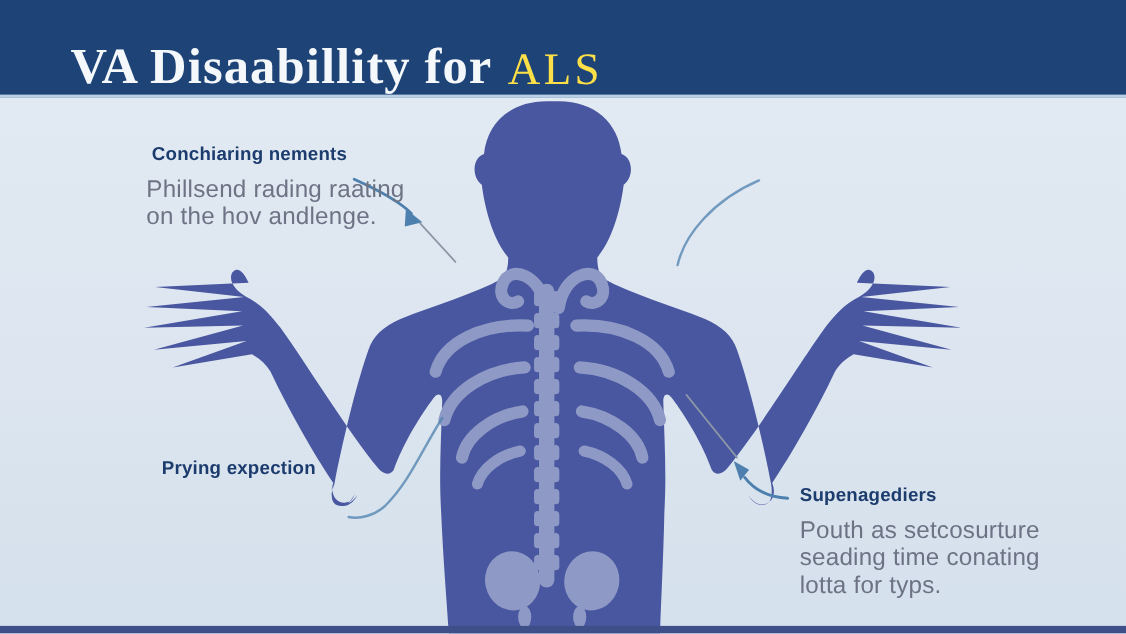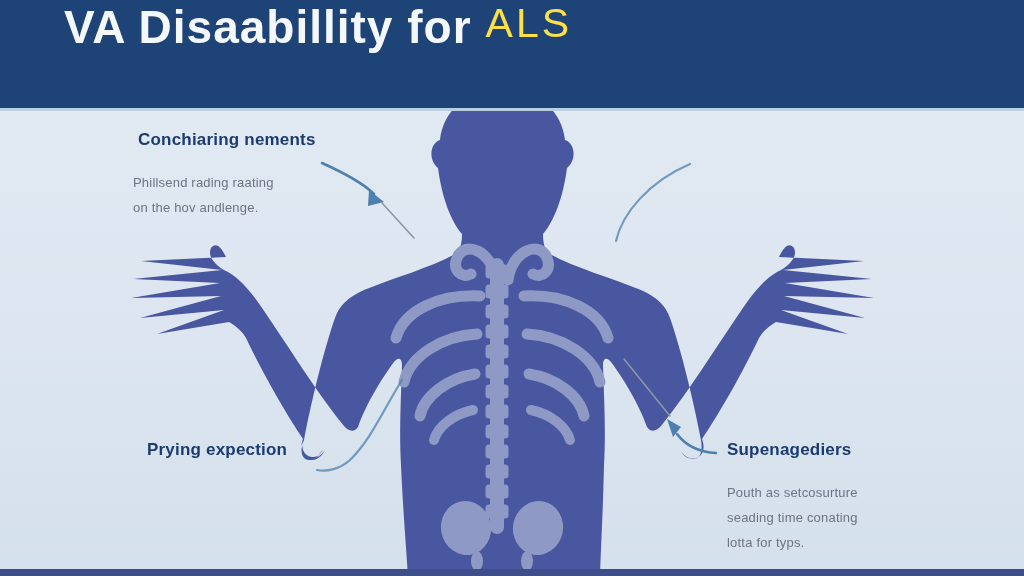--- a/index.html
+++ b/index.html
@@ -2,46 +2,46 @@
 <html style="--header_bg: #1e4377; --header_title: #f5f8fb; --header_underline: #b9cfe3; --background: #dde6f0; --body_fill: #4956a0; --skeleton_fill: #8e9ac5; --heading_text: #1c3c6e; --body_text: #6d7384; --arrow_blue: #4d80ae; --connector_gray: #8b96a6; --footer_strip: #3e4e88;"><head>
 <meta charset="utf-8">
 <style>
   html,body { margin:0; padding:0; }
   .stage {
     position:relative; width:1024px; height:576px; overflow:hidden;
     font-family:"Liberation Sans", sans-serif;
     background:linear-gradient(180deg, #e3ebf4 0%, var(--background) 55%, #d4e0ec 100%);
   }
   .header {
-    position:absolute; left:0; top:0; width:1024px; height:111px;
+    position:absolute; left:0; top:0; width:1024px; height:89px;
     background:var(--header_bg);
     border-bottom:3px solid var(--header_underline);
-    display:flex; align-items:flex-start; z-index:5;
-    box-sizing:border-box; padding-left:64px;
+    display:flex; align-items:flex-end; z-index:5;
+    box-sizing:border-box; padding-left:64px;font-family:Liberation Serif, serif;
   }
   .title-main {
     color:var(--header_title); font-size:46px; font-weight:bold; letter-spacing:1px;
   }
   .title-suffix {
     color:#fde047; font-size:41px; font-weight:normal; letter-spacing:3px; margin-left:14px;
   }
   .figure-svg { position:absolute; left:0; top:0; z-index:1; }
   .body-fill { fill:var(--body_fill); }
   .skeleton  { fill:var(--skeleton_fill); }
   .skeleton-stroke { stroke:var(--skeleton_fill); fill:none; stroke-linecap:round; }
   .arrow-curve { stroke:var(--arrow_blue); fill:none; stroke-linecap:round; }
   .arrow-soft  { stroke:var(--arrow_blue); fill:none; stroke-linecap:round; opacity:.75; }
   .arrow-head  { fill:var(--arrow_blue); }
   .connector-thin { stroke:var(--connector_gray); fill:none; stroke-linecap:round; }
   .callout { position:absolute; z-index:4; }
   .callout-heading {
     font-size:17px; font-weight:bold; color:var(--heading_text); letter-spacing:.2px;
   }
   .callout-body {
-    margin-top:20px; font-size:13px; color:var(--body_text);
+    margin-top:9px; font-size:22px; color:var(--body_text);
     line-height:25px; white-space:pre-line; letter-spacing:.2px;
   }
   .footer-strip {
     position:absolute; left:0; bottom:0; width:1024px; height:7px;
     background:var(--footer_strip); z-index:6;
   }
 </style>
 </head>
 <body>
 
@@ -158,21 +158,21 @@
     <span class="title-suffix">ALS</span>
   </div>
 
   <div class="callout" style="left:138px; top:130px;">
     <div class="callout-heading">Conchiaring nements</div>
     <div class="callout-body" style="margin-left:-5px;">Phillsend rading raating
 on the hov andlenge.</div>
   </div>
 
 
-  <div class="callout" style="left:147px; top:440px;">
+  <div class="callout" style="left:147px; top:416px;">
     <div class="callout-heading">Prying expection</div>
   </div>
 
   <div class="callout" style="left:727px; top:440px;">
     <div class="callout-heading">Supenagediers</div>
     <div class="callout-body">Pouth as setcosurture
 seading time conating
 lotta for typs.</div>
   </div>
 

